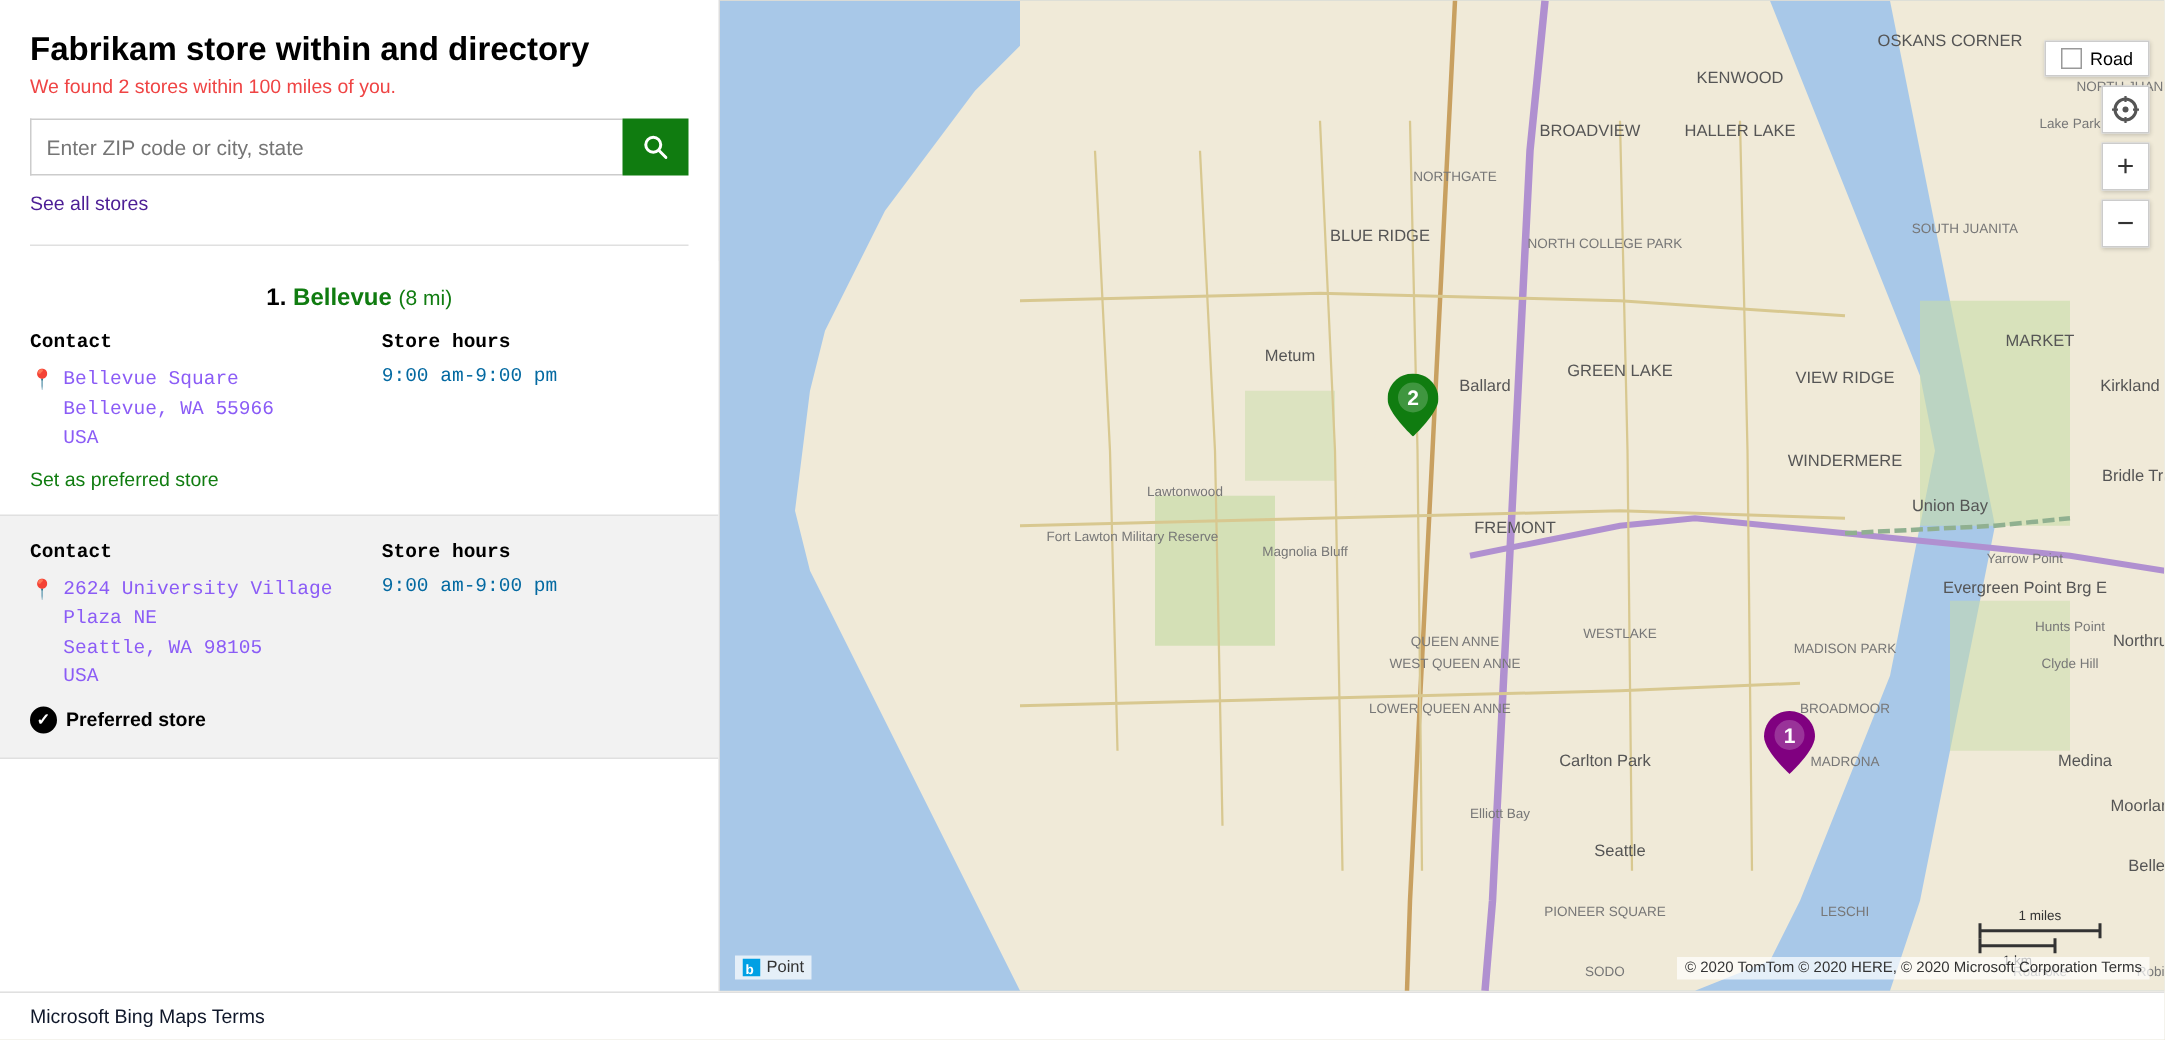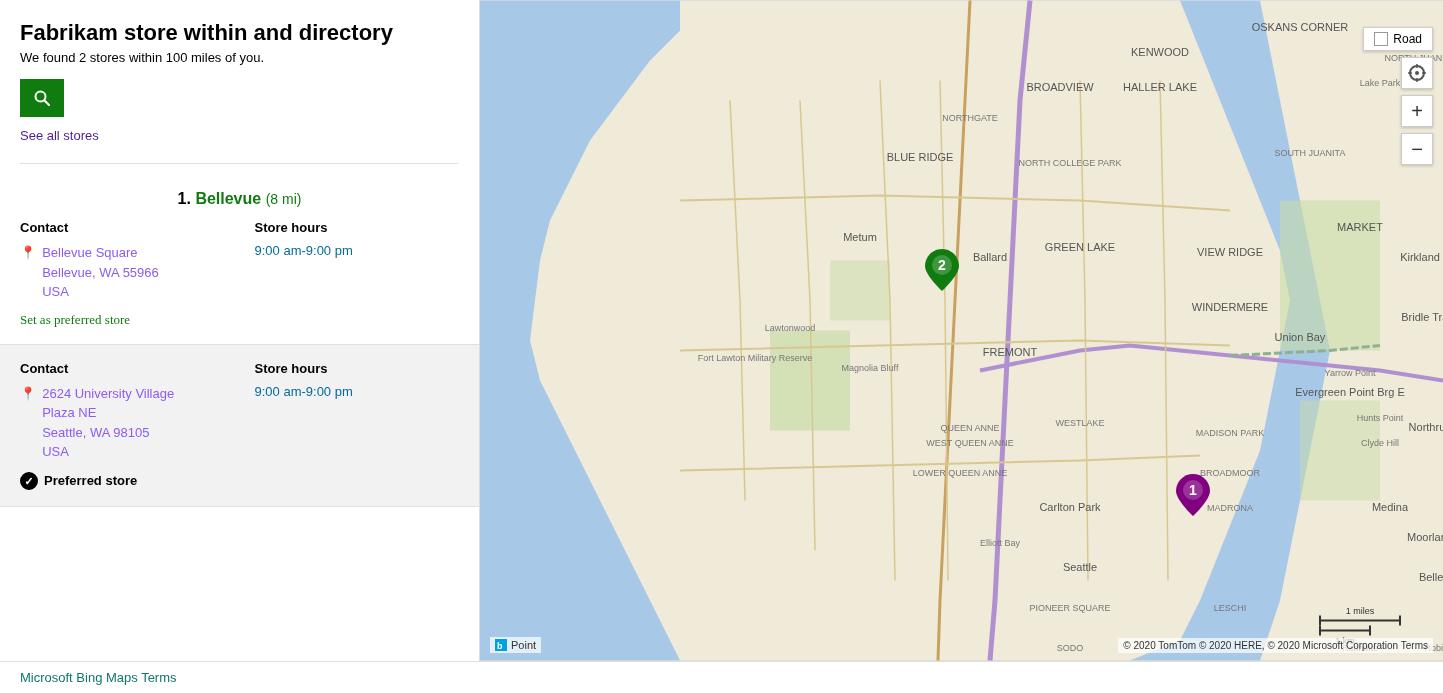--- a/index.html
+++ b/index.html
@@ -29,21 +29,21 @@
 
     .panel-title {
       font-size: 22px;
       font-weight: 700;
       color: #000;
       margin-bottom: 4px;
     }
 
     .panel-subtitle {
       font-size: 13px;
-      color: #000000;
+      color: #ef4444;
       margin-bottom: 14px;
     }
 
     .search-row {
       display: flex;
       align-items: center;
       gap: 0;
       margin-bottom: 10px;
     }
 
@@ -118,20 +118,21 @@
       font-size: 14px;
     }
 
     .store-details-row {
       display: flex;
       gap: 30px;
     }
 
     .store-col {
       flex: 1;
+      font-family: Liberation Mono, monospace;
     }
 
     .store-col-label {
       font-weight: 700;
       font-size: 13px;
       margin-bottom: 8px;
     }
 
     .store-address-row {
       display: flex;
@@ -156,21 +157,20 @@
       font-size: 13px;
       color: #0369a1;
     }
 
     .set-preferred-link {
       color: #107c10;
       text-decoration: none;
       font-size: 13px;
       margin-top: 10px;
       display: inline-block;
-      font-family: Liberation Serif, serif;
     }
 
     .preferred-badge {
       display: flex;
       align-items: center;
       gap: 6px;
       margin-top: 10px;
       font-weight: 700;
       font-size: 13px;
       color: #000;
@@ -191,21 +191,21 @@
 
     
     .page-footer {
       background: #fff;
       padding: 8px 20px;
       border-top: 1px solid #e0e0e0;
       font-size: 13px;
     }
 
     .footer-link {
-      color: #0f766e;
+      color: #0f172a;
       text-decoration: none;
     }
 
     
     .map-container {
       flex: 1;
       position: relative;
       background: #e8e0d0;
       overflow: hidden;
     }
@@ -346,20 +346,21 @@
 <body>
 
 <div class="main-container">
 
   <div class="left-panel">
     <div class="panel-header">
       <div class="panel-title">Fabrikam store within and directory</div>
       <div class="panel-subtitle">We found 2 stores within 100 miles of you.</div>
 
       <div class="search-row">
+        <input class="search-input" type="text" placeholder="Enter ZIP code or city, state" style="">
         <button class="search-button">
           <svg width="16" height="16" viewBox="0 0 16 16" fill="none">
             <circle cx="6.5" cy="6.5" r="5" stroke="white" stroke-width="2"></circle>
             <line x1="10.5" y1="10.5" x2="15" y2="15" stroke="white" stroke-width="2" stroke-linecap="round"></line>
           </svg>
         </button>
       </div>
 
       <a class="see-all-link" href="#">See all stores</a>
       <hr class="divider">

